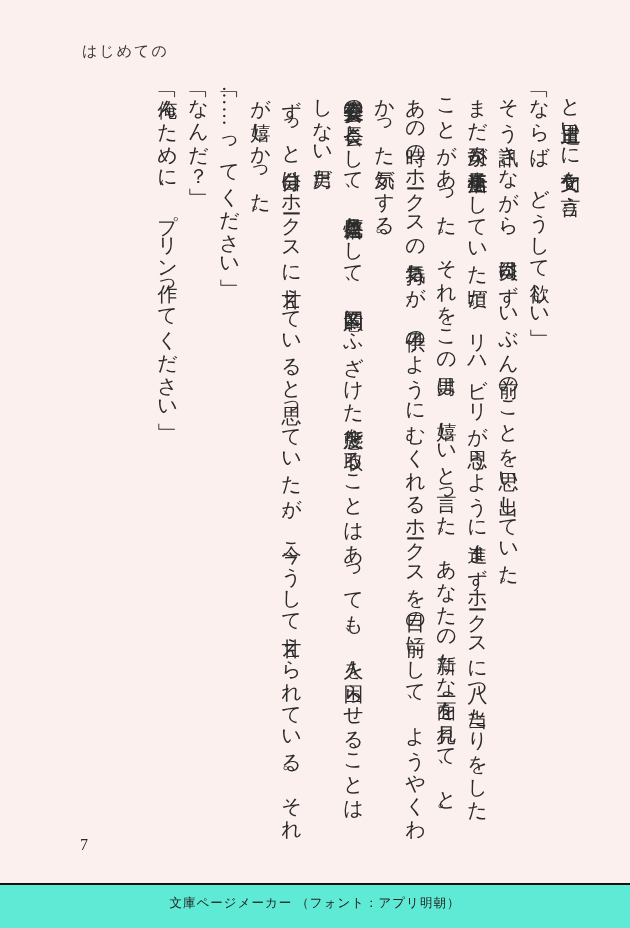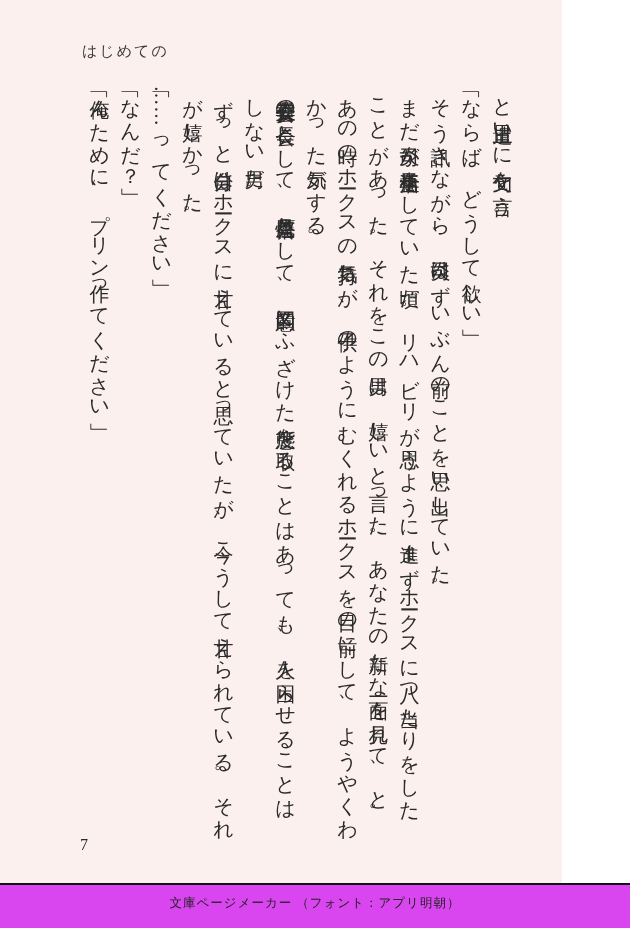--- a/index.html
+++ b/index.html
@@ -7,21 +7,21 @@
     padding: 0;
     width: 630px;
     height: 928px;
     background: #ffffff;
     overflow: hidden;
     font-family: "Liberation Serif", "DejaVu Serif", serif;
   }
   .page {
     position: absolute;
     left: 0; top: 0;
-    width: 562px;
+    width: 630px;
     height: 883px;
     background: #fcf0ee;
   }
   .header {
     position: absolute;
     left: 82px;
     top: 42px;
     font-size: 15px;
     color: #3a3a3a;
     letter-spacing: 2px;
@@ -57,21 +57,21 @@
     width: 630px;
     height: 2px;
     background: #111111;
   }
   .footer {
     position: absolute;
     left: 0;
     top: 885px;
     width: 630px;
     height: 43px;
-    background: #d946ef;
+    background: #5eead4;
     text-align: center;
     font-size: 12.5px;
     color: #222222;
     letter-spacing: 1px;
     line-height: 36px;
     font-family: "Liberation Serif", "DejaVu Serif", serif;
   }
 </style>
 </head>
 <body>

